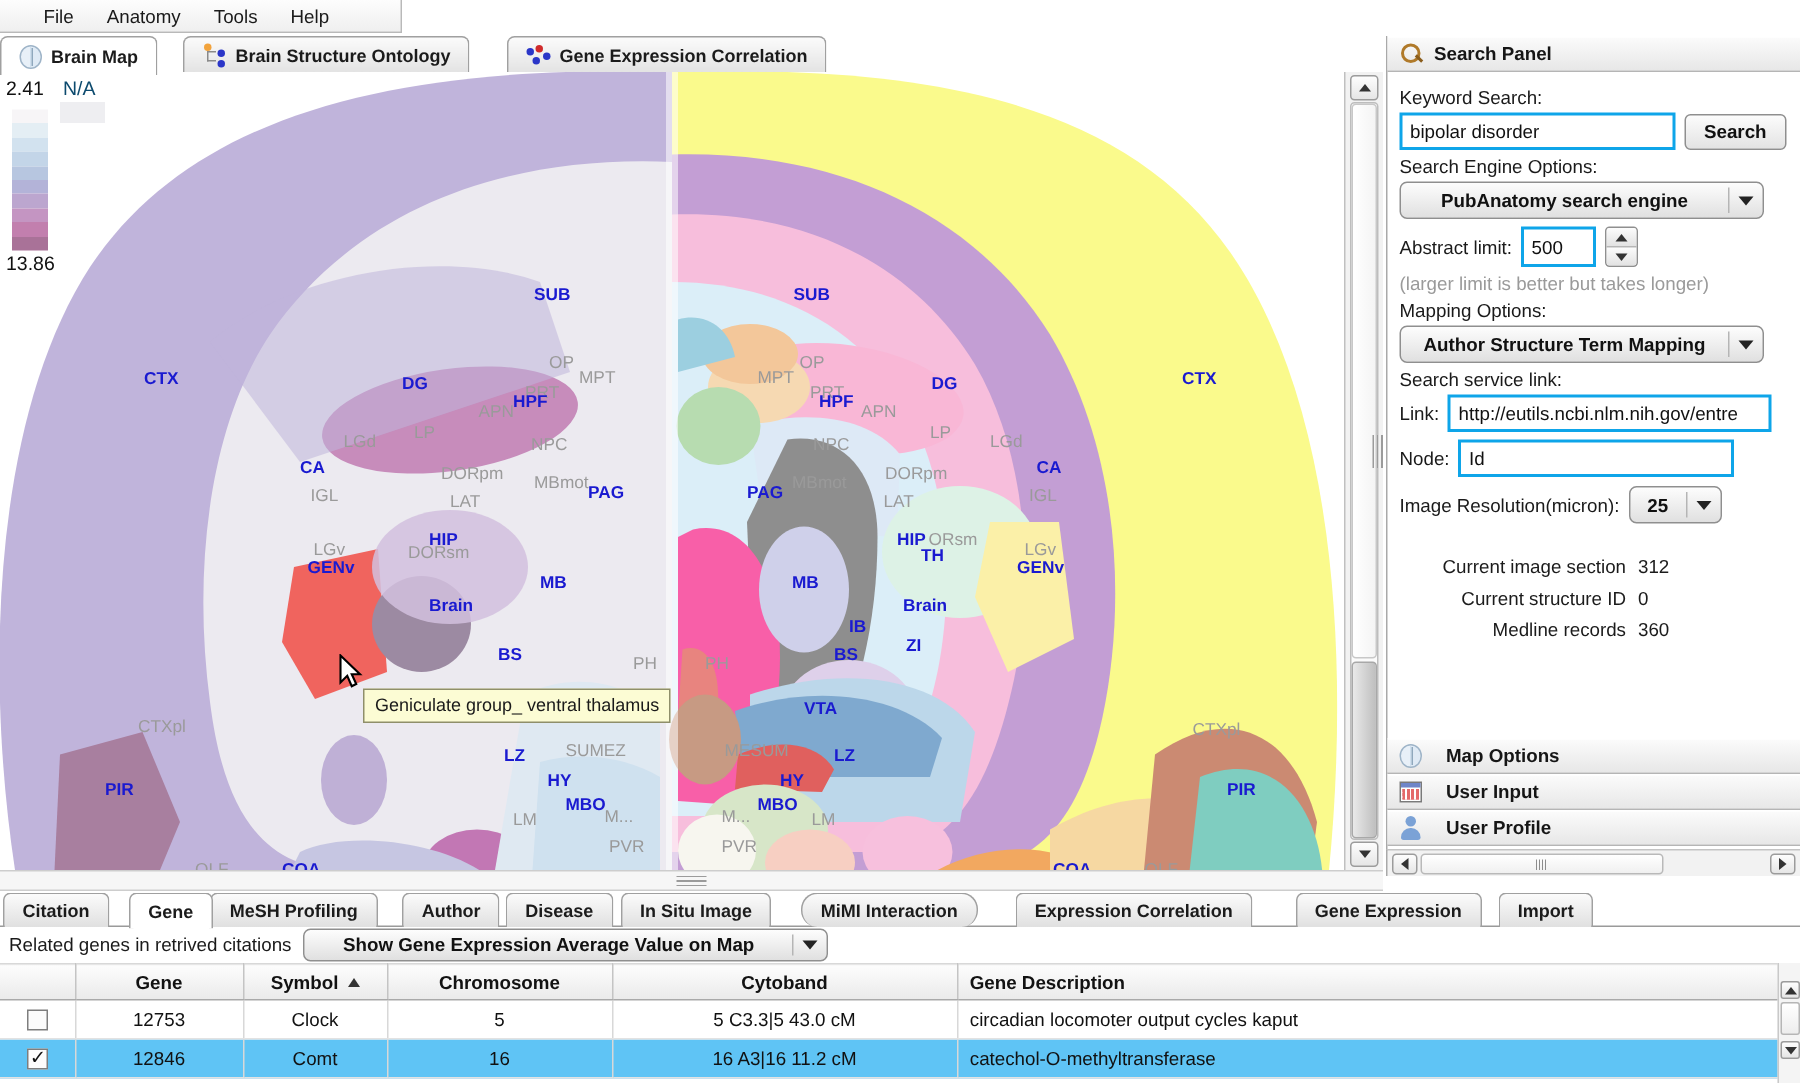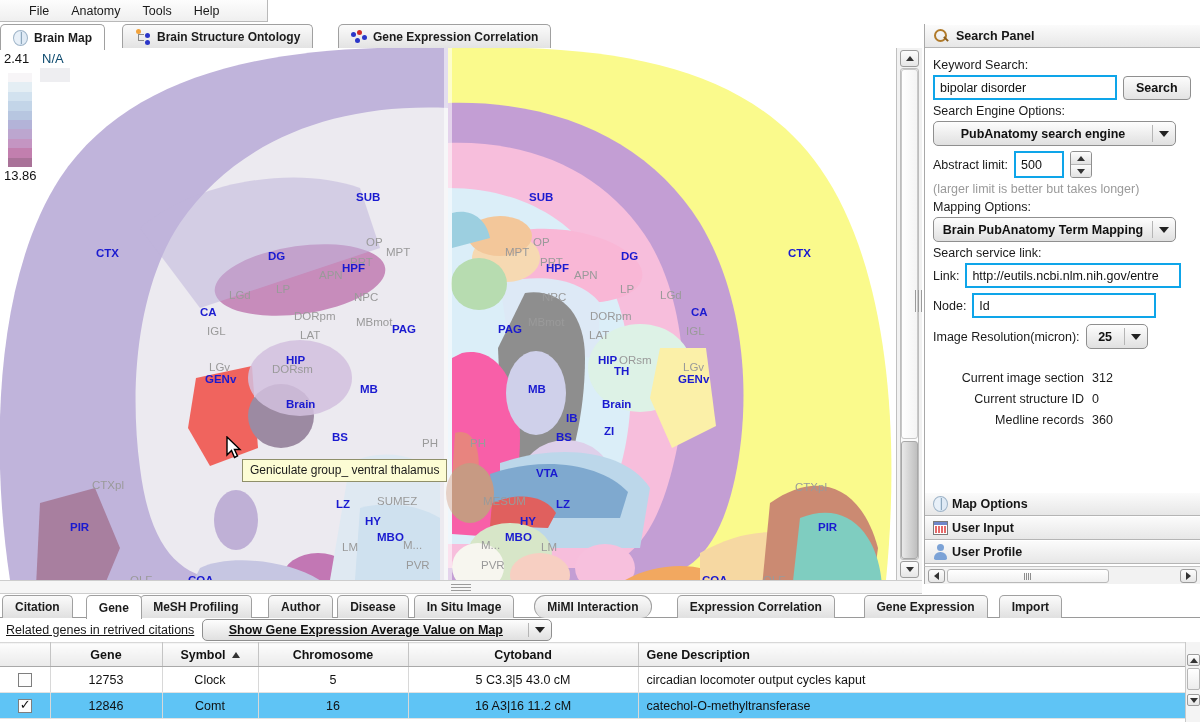--- a/index.html
+++ b/index.html
@@ -198,21 +198,21 @@
     width:22px; height:27px;
   }
   .spinner div { flex:1; display:flex; align-items:center; justify-content:center;
     background:linear-gradient(to bottom,#fcfcfc,#e2e2e2); }
   .spinner div + div { border-top:1px solid #b6b6b6; }
   .stats { margin-top:22px; font-size:12.5px; color:#1b1b1b; }
   .stats .srow { display:flex; justify-content:flex-end; gap:8px; margin-bottom:7px; padding-right:68px;}
   .stats .sval { width:32px; text-align:left; }
 
   .collapsed {
-    height:24px; display:flex; align-items:center; gap:4px; padding-left:8px;
+    height:24px; display:flex; align-items:center; gap:16px; padding-left:8px;
     background:linear-gradient(to bottom,#fbfbfb,#e7e7e7);
     border-top:1px solid #ffffff; border-bottom:1px solid #b5b5b5;
     font-weight:bold; font-size:12.5px; color:#161616;
   }
   .panel-collapsed-group { position:absolute; left:0; right:0; top:468px; }
 
   .icon-search { width:16px;height:16px; position:relative; display:inline-block;}
   .icon-search::before{content:'';position:absolute;left:1px;top:1px;width:9px;height:9px;border:2px solid #b07a2a;border-radius:50%;}
   .icon-search::after{content:'';position:absolute;left:10px;top:10px;width:6px;height:2px;background:#8a5d1c;transform:rotate(45deg);}
   .icon-grid { width:15px;height:14px;background:#fff;border:1px solid #7a7a7a; display:inline-block; position:relative;}
@@ -235,21 +235,21 @@
   }
   .hscroll-right .sbtn.lf { left:3px; } .hscroll-right .sbtn.rt { right:3px; }
   .hscroll-right .thumb {
     position:absolute; left:22px; top:2px; width:162px; height:14px;
     background:linear-gradient(to bottom,#ffffff,#f0f0f0); border:1px solid #b9b9b9; border-radius:3px;
     display:flex;align-items:center;justify-content:center;
   }
   .grip-v { width:8px;height:7px;background:repeating-linear-gradient(to right,#8d8d8d 0 1px,transparent 1px 2px); }
 
   
-  .bottomzone { position:absolute; left:0; top:594px; width:1200px; height:128px; background:#ffffff;text-decoration:underline; }
+  .bottomzone { position:absolute; left:0; top:594px; width:1200px; height:128px; background:#ffffff; }
   .btabs { position:relative; height:24px; border-bottom:1px solid #9a9a9a; background:#fff; }
   .btab {
     position:absolute; top:1px; height:23px; display:flex; align-items:center; padding:0 12px;
     border:1px solid #a0a0a0; border-bottom:none; border-radius:5px 5px 0 0;
     background:linear-gradient(to bottom,#fbfbfb,#e0e0e0);
     font-weight:bold; font-size:12px; color:#1b1b1b; white-space:nowrap;
   }
   .btab.active { background:#ffffff; height:24px; z-index:4; }
 
   .subbar { position:relative; height:22px; display:flex; align-items:center; gap:8px; padding:2px 0 0 6px; }
@@ -542,21 +542,21 @@
           <div>
               <span class="arrow-dn"></span>
             </div>
         </span>
       </div>
 
       <div class="flabel dim">(larger limit is better but takes longer)</div>
 
       <div class="flabel">Mapping Options:</div>
       <div class="combo" style="width:243px">
-        <span class="txt">Brain PubAnatomy Term Mapping</span>
+        <span class="txt">Author Structure Term Mapping</span>
         <span class="sep"></span>
         <span class="arr">
             <span class="caret"></span>
           </span>
       </div>
 
       <div class="flabel">Search service link:</div>
       <div class="row">
         <span class="flabel" style="margin:0">Link:</span>
         <input class="tf" style="width: 216px;" value="http://eutils.ncbi.nlm.nih.gov/entre">

